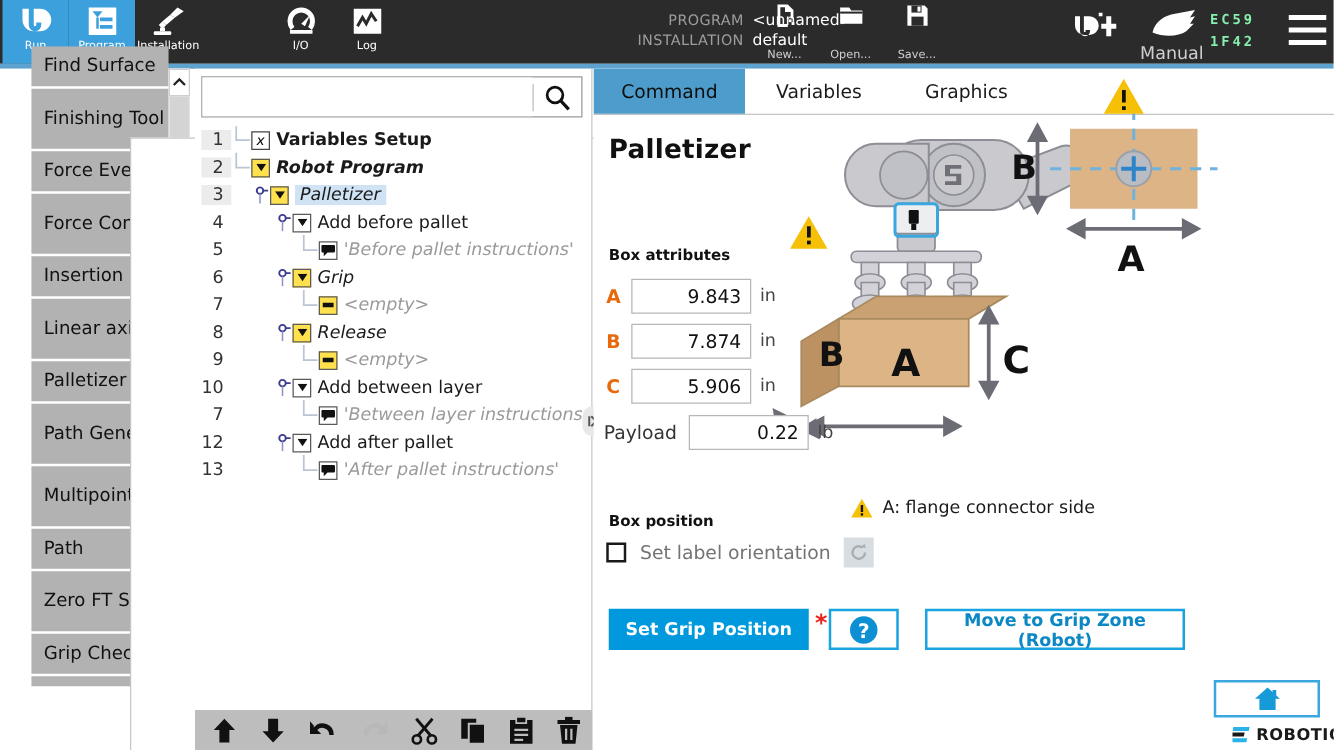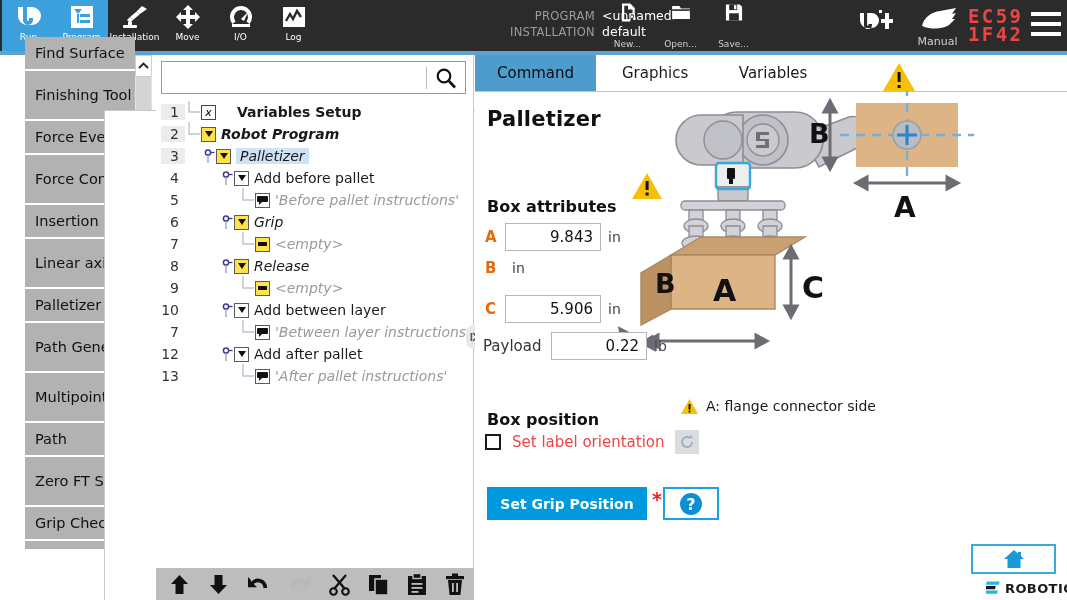--- a/index.html
+++ b/index.html
@@ -43,24 +43,24 @@
   }
   .filebtn{
     position:absolute; top:2px; width:53px; height:47px;
     display:flex; flex-direction:column; align-items:center; cursor:pointer;
   }
   .filebtn .nlabel{ font-size:9px; color:#cfcfcf; margin-top:16px; }
 
   .urplus{ position:absolute; left:857px; top:10px; cursor:pointer; }
   .manualbtn{ position:absolute; left:910px; top:4px; width:55px;
     display:flex; flex-direction:column; align-items:center; cursor:pointer;}
-  .manualbtn .nlabel{ font-size:11px; color:#cfcfcf; margin-top:1px;}
+  .manualbtn .nlabel{ font-size:14px; color:#cfcfcf; margin-top:1px;}
   .ecnum{
-    position:absolute; left:968px; top:7px; color:#ef4444;
-    font-size:19px; line-height:18px; letter-spacing:2.4px;
+    position:absolute; left:968px; top:7px; color:#86efac;
+    font-size:11px; line-height:18px; letter-spacing:2.4px;
     font-family:"DejaVu Sans Mono", monospace; font-weight:600;
   }
   .hamburger{ position:absolute; left:1031px; top:12px; cursor:pointer; }
   .hamburger div{ width:30px; height:4px; background:#fff; margin-bottom:6px; }
 
   
   .sidebar{
     position:absolute; left:0; top:55px; width:152px; height:524px;
     background:#ffffff;
   }
@@ -125,21 +125,21 @@
     overflow:hidden;
   }
   .trow{ display:flex; height:22px; align-items:center; }
   .tnum{
     width:24px; text-align:right; font-size:14px; color:#333;
     font-family:"DejaVu Sans", sans-serif; padding-right:6px; flex:none;
   }
   .tnum.shade{ background:#ececec; }
   .tbody{ display:flex; align-items:center; flex:1; height:22px; position:relative; }
   .tlabel{ font-size:14px; color:#1a1a1a; white-space:nowrap; }
-  .tlabel.bold{ font-weight:bold;margin-left:16px; }
+  .tlabel.bold{ font-weight:bold; }
   .tlabel.ital{ font-style:italic; }
   .tlabel.bolditalic{ font-weight:bold; font-style:italic; }
   .tlabel.grey{ color:#9a9a9a; font-style:italic; }
   .tlabel.sel{ background:#cfe3f5; padding:0 4px; font-style:italic; color:#1a1a1a; }
   .tbox{
     width:15px; height:15px; border:1px solid #5a5a5a; background:#ffffff;
     display:inline-flex; align-items:center; justify-content:center;
     margin-right:5px; flex:none; font-size:10px; cursor:pointer;
   }
   .tbox.yellow{ background:#ffe14d; }
@@ -171,42 +171,42 @@
     padding:0 22px; display:flex; align-items:center; justify-content:center;
     font-size:15px; color:#1a1a1a; cursor:pointer; min-width:118px;
   }
   .tab.active{ background:#4d9ccc; color:#0d0d0d; }
 
   .ptitle{
     position:absolute; left:12px; top:52px; font-size:21px; font-weight:bold;
     color:#111; letter-spacing:.2px;
   }
 
-  .sect-title{ position:absolute; font-size:16px; font-weight:bold; color:#111; }
+  .sect-title{ position:absolute; font-size:12px; font-weight:bold; color:#111; }
   #boxattr-title{ left:12px; top:142px; }
   #boxpos-title{ left:12px; top:355px; }
 
   .frow{ position:absolute; display:flex; align-items:center; }
   .flab{
     width:20px; font-size:15px; color:#e8690b; font-weight:600;
   }
   .fin{
     width:96px; height:28px; border:1px solid #b6b6b6; background:#fff;
     text-align:right; padding:0 7px; font-size:15px; color:#111;
     font-family:"DejaVu Sans", sans-serif; outline:none;
   }
   .funit{ margin-left:7px; font-size:14px; color:#444; }
   .plab{ font-size:15px; color:#333; }
 
   .cb-row{ position:absolute; left:10px; top:375px; display:flex; align-items:center; }
   .cbox{
     width:16px; height:16px; border:2px solid #1a1a1a; background:#fff;
     cursor:pointer; flex:none;
   }
-  .cb-label{ margin-left:11px; font-size:15px; color:#ef4444; }
+  .cb-label{ margin-left:11px; font-size:15px; color:#737373; }
   .reset-btn{
     margin-left:10px; width:24px; height:24px; background:#d8dde2;
     display:flex; align-items:center; justify-content:center; cursor:pointer;
   }
 
   .warn-note{
     position:absolute; left:688px; top:398px; display:flex; 
     font-size:14px; color:#1a1a1a;
   }
   .warn-note span{ margin-left:7px; }
@@ -271,26 +271,20 @@
       <svg width="32" height="28" viewBox="0 0 32 28">
         <path d="M23 3 l5 3 -7 5 -4 -2 z" fill="#fff"></path>
         <path d="M17 9 l4 2 -7 6 -3 -3 z" fill="#fff"></path>
         <path d="M11 14 l3 3 -3 3 -3 -3 z" fill="#fff"></path>
         <rect x="9" y="19" width="4" height="3" fill="#fff"></rect>
         <rect x="4" y="22" width="14" height="3" rx="1" fill="#fff"></rect>
       </svg>
       <div class="nlabel">Installation</div>
     </div>
 
-    <div class="navbtn" style="left:161px;">
-      <svg width="30" height="28" viewBox="0 0 30 28">
-        <path d="M15 2 l5 5 h-3 v5 h5 v-3 l5 5 -5 5 v-3 h-5 v5 h3 l-5 5 -5 -5 h3 v-5 h-5 v3 l-5 -5 5 -5 v3 h5 v-5 h-3 z" fill="#fff"></path>
-      </svg>
-      <div class="nlabel">Move</div>
-    </div>
 
     <div class="navbtn" style="left:214px;">
       <svg width="30" height="28" viewBox="0 0 30 28">
         <path d="M15 3 a11 11 0 0 1 11 11 a11 11 0 0 1 -2.5 7 l-3 -2.5 a7.2 7.2 0 0 0 1.5 -4.5 a7 7 0 0 0 -14 0 a7.2 7.2 0 0 0 1.5 4.5 l-3 2.5 a11 11 0 0 1 -2.5 -7 a11 11 0 0 1 11 -11 z" fill="#fff"></path>
         <path d="M15 16 l7 -7 l-4 9 z" fill="#fff"></path>
         <rect x="6" y="21" width="18" height="3" fill="#fff"></rect>
       </svg>
       <div class="nlabel">I/O</div>
     </div>
 
@@ -731,22 +725,22 @@
         <rect x="1" y="4" width="24" height="14" fill="#111"></rect>
         <rect x="3.5" y="6.5" width="19" height="9" fill="none" stroke="#bdbdbd" stroke-width="1.4" stroke-dasharray="3 2.2"></rect>
       </svg>
     </div>
   </div>
 
   <div class="right">
 
     <div class="tabs">
       <div class="tab active">Command</div>
+      <div class="tab">Variables</div>
       <div class="tab">Graphics</div>
-      <div class="tab">Variables</div>
     </div>
 
     <div class="ptitle">Palletizer</div>
 
     <svg class="art" width="592" height="545" viewBox="0 0 592 545">
 
       <g>
         <path d="M326 80 l48 -18 a16 16 0 0 1 14 28 l-44 22 z" fill="#c9c9ce" stroke="#8d8d96" stroke-width="1.6"></path>
         <path d="M262 57 h58 a20 20 0 0 1 0 56 h-58 a20 20 0 0 1 0 -56 z" fill="#c9c9ce" stroke="#8d8d96" stroke-width="1.6"></path>
         <circle cx="288" cy="85" r="25" fill="#c0c0c7" stroke="#8d8d96" stroke-width="1.6"></circle>
@@ -844,20 +838,21 @@
 
     <div class="sect-title" id="boxattr-title">Box attributes</div>
 
     <div class="frow" style="left:10px; top:168px;">
       <div class="flab">A</div>
       <input class="fin" type="text" value="9.843" style="">
       <div class="funit">in</div>
     </div>
     <div class="frow" style="left:10px; top:204px;">
       <div class="flab">B</div>
+      <input class="fin" type="text" value="7.874" style="">
       <div class="funit">in</div>
     </div>
     <div class="frow" style="left:10px; top:240px;">
       <div class="flab">C</div>
       <input class="fin" type="text" value="5.906" style="">
       <div class="funit">in</div>
     </div>
 
     <div class="frow" style="left:8px; top:277px;">
       <div class="plab" style="width:68px;">Payload</div>
@@ -888,20 +883,21 @@
     <div class="sect-title" id="boxpos-title">Box position</div>
 
     <button class="btn-primary">Set Grip Position</button>
     <div class="req-star">*</div>
     <div class="btn-help">
       <svg width="24" height="24" viewBox="0 0 24 24">
         <circle cx="12" cy="12" r="11" fill="#0e8fd4"></circle>
         <text x="12" y="18" text-anchor="middle" font-family="DejaVu Sans, sans-serif" font-size="16" font-weight="bold" fill="#fff">?</text>
       </svg>
     </div>
+    <button class="btn-outline">Move to Grip Zone (Robot)</button>
   </div>
 
   <div class="home-btn">
     <svg width="22" height="20" viewBox="0 0 22 20">
       <path d="M11 1 L21 10 H17.5 V19 H4.5 V10 H1 Z" fill="#169bd8"></path>
       <rect x="15" y="3" width="3" height="4" fill="#169bd8"></rect>
     </svg>
   </div>
   <div class="robotiq">
     <svg width="16" height="16" viewBox="0 0 16 16">

